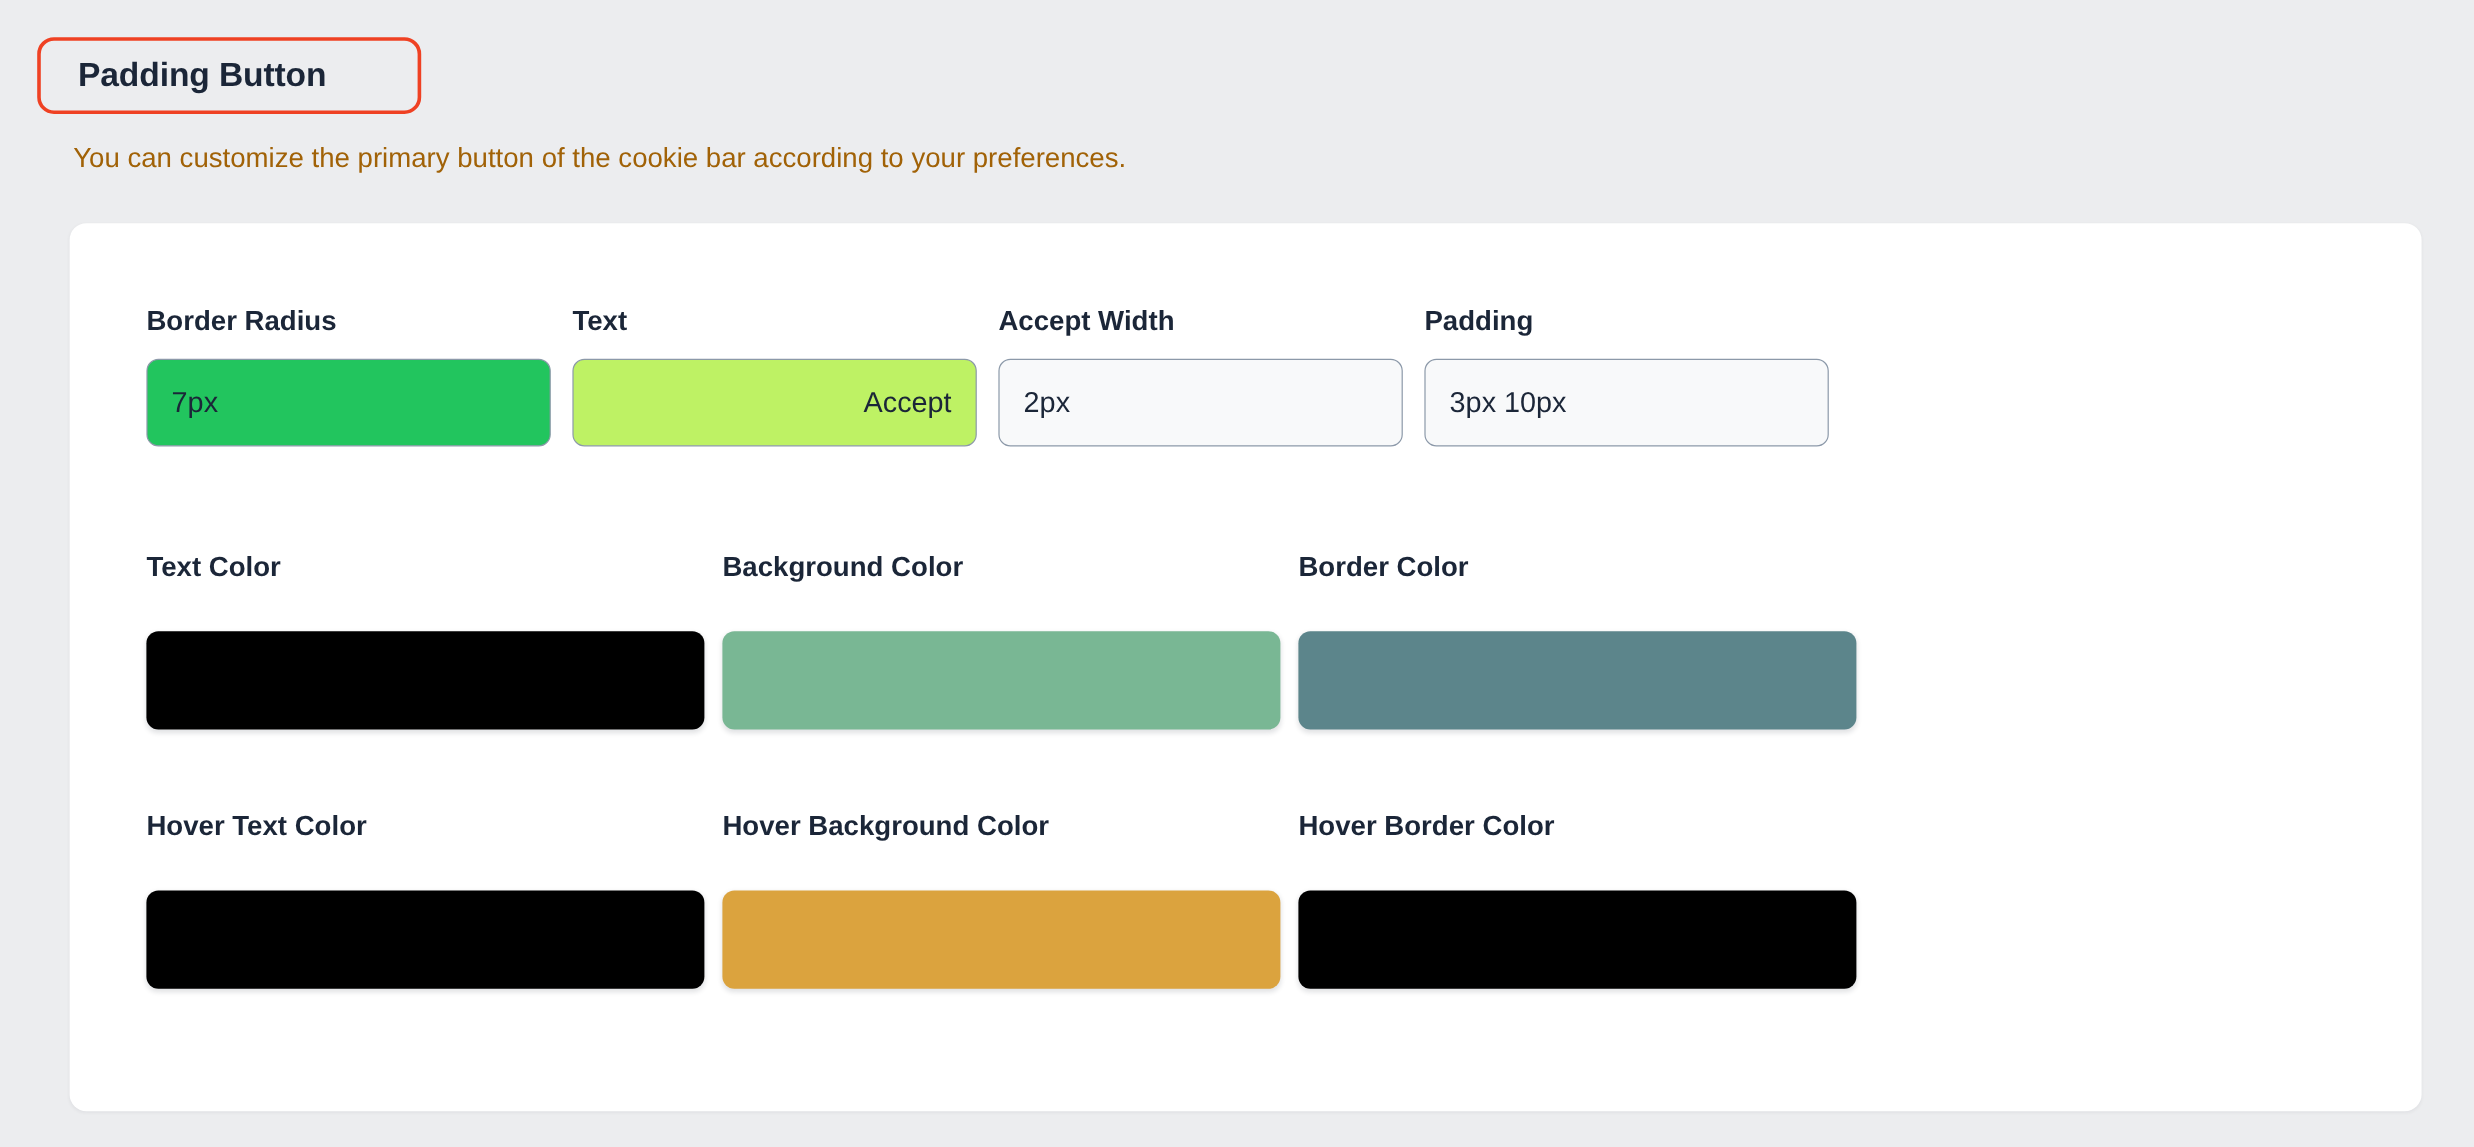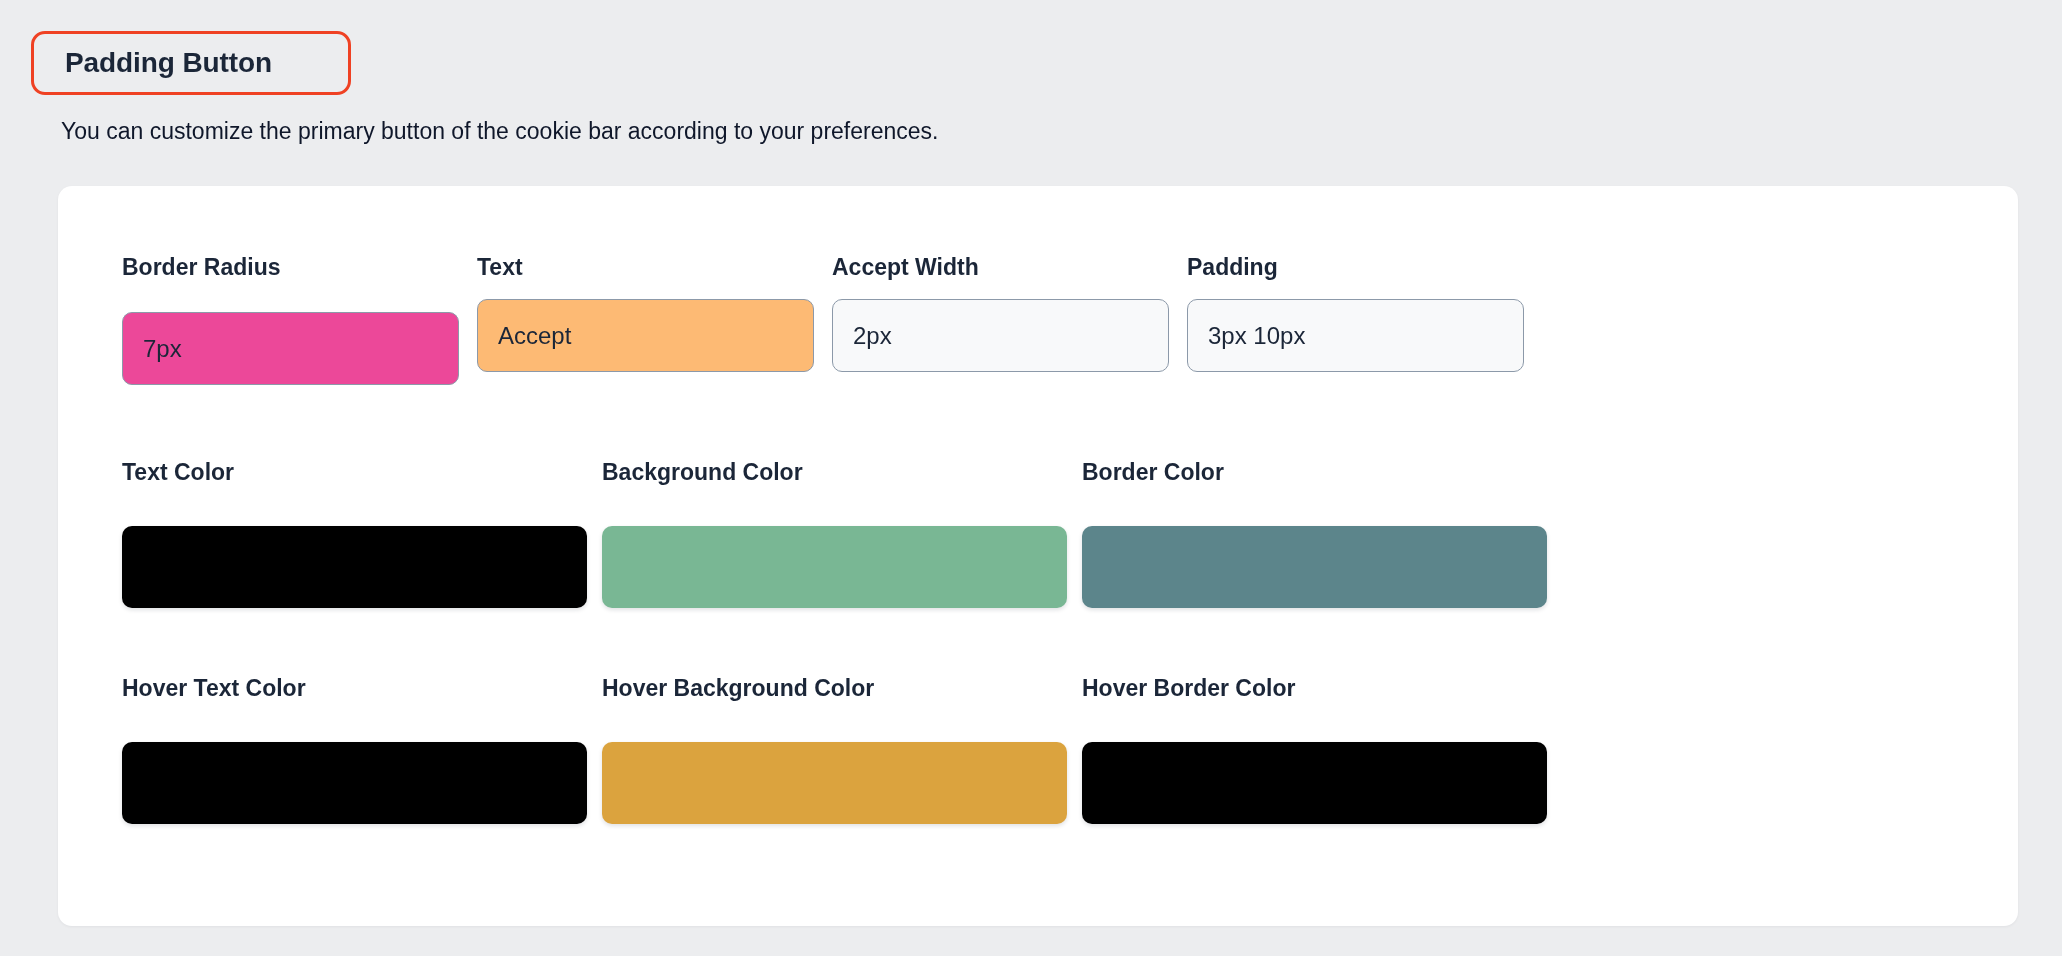--- a/index.html
+++ b/index.html
@@ -52,21 +52,21 @@
     color: #1b2638;
     line-height: 1;
   }
 
   .page-subtitle {
     position: absolute;
     left: 61px;
     top: 118px;
     font-size: 23px;
     font-weight: normal;
-    color: #0f172a;
+    color: #a16207;
     line-height: 1.2;
     white-space: nowrap;
   }
 
   
   .card {
     position: absolute;
     left: 58px;
     top: 186px;
     width: 1960px;
@@ -161,26 +161,26 @@
 
     <div class="page-subtitle">You can customize the primary button of the cookie bar according to your preferences.</div>
   </div>
 
   <div class="card" style="background: rgb(255, 255, 255);">
 
     <div class="fields-row">
 
       <div class="field">
         <span class="field-label">Border Radius</span>
-        <input class="field-input" type="text" value="7px" style="background: #ec4899; border-color: rgb(140, 153, 169); margin-top: 13px;">
+        <input class="field-input" type="text" value="7px" style="background: #22c55e; border-color: rgb(140, 153, 169);">
       </div>
 
       <div class="field">
         <span class="field-label">Text</span>
-        <input class="field-input" type="text" value="Accept" style="background: #fdba74; border-color: rgb(140, 153, 169);">
+        <input class="field-input" type="text" value="Accept" style="background: #bef264; border-color: rgb(140, 153, 169); text-align: right;">
       </div>
 
       <div class="field">
         <span class="field-label">Accept Width</span>
         <input class="field-input" type="text" value="2px" style="background: rgb(248, 249, 250); border-color: rgb(140, 153, 169); padding-left: 20px;">
       </div>
 
       <div class="field">
         <span class="field-label">Padding</span>
         <input class="field-input" type="text" value="3px 10px" style="background: rgb(248, 249, 250); border-color: rgb(140, 153, 169);">

